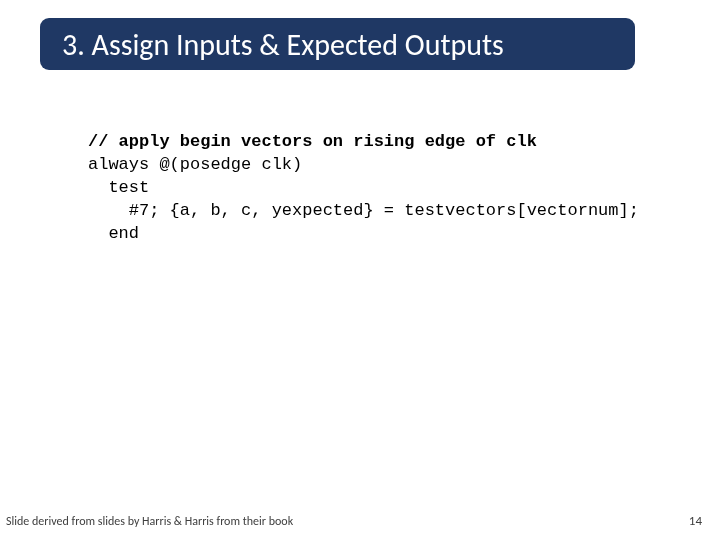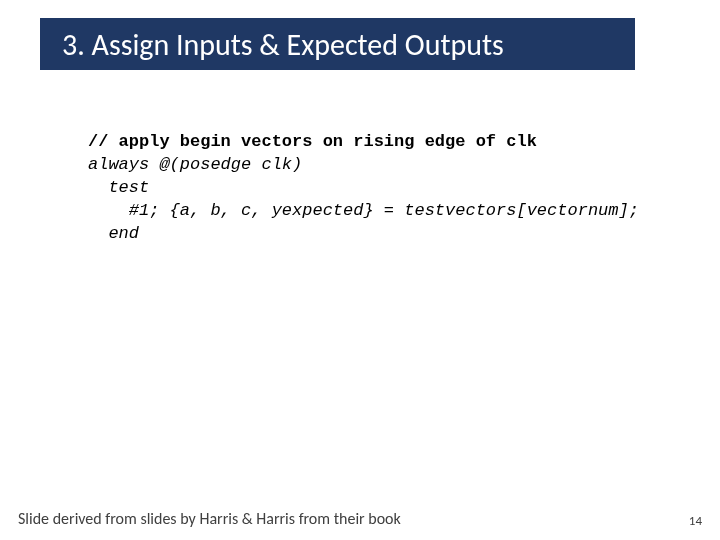--- a/index.html
+++ b/index.html
@@ -1,15 +1,15 @@
 <!DOCTYPE html>
 <html><head>
 <meta charset="utf-8">
 <style>
-  * { margin: 0; padding: 0; box-sizing: border-box; }
+  * { margin: 0; padding: 0; box-sizing: border-box; border-radius: 9px; }
   body {
     width: 720px;
     height: 540px;
     background: #ffffff;
     font-family: Calibri, Arial, sans-serif;
     position: relative;
     overflow: hidden;
   }
   .title-bar {
     position: absolute;
@@ -31,26 +31,26 @@
     position: absolute;
     top: 108px;
     left: 88px;
     font-family: "Courier New", Courier, monospace;
     font-size: 17px;
     line-height: 1.35;
     color: #000000;
     white-space: pre;
   }
   .code-comment { font-weight: bold; }
-  .code-line { font-weight: normal; font-style: italic; }
+  .code-line { font-weight: normal; }
   .footer-left {
     position: absolute;
     bottom: 12px;
-    left: 18px;
-    font-size: 16px;
+    left: 6px;
+    font-size: 12px;
     color: #404040;
   }
   .footer-right {
     position: absolute;
     bottom: 12px;
     right: 18px;
     font-size: 13px;
     color: #404040;
     margin-left: 24px;
   }
@@ -59,18 +59,18 @@
 <body>
 
 <div class="title-bar">
   <span class="title-text">3. Assign Inputs &amp; Expected Outputs</span>
 </div>
 
 <div class="code-block">
 <span class="code-comment">// apply begin vectors on rising edge of clk</span>
 <span class="code-line">always @(posedge clk)</span>
 <span class="code-line">  test</span>
-<span class="code-line">    #1; {a, b, c, yexpected} = testvectors[vectornum];</span>
+<span class="code-line">    #7; {a, b, c, yexpected} = testvectors[vectornum];</span>
 <span class="code-line">  end</span>
 </div>
 
 <div class="footer-left">Slide derived from slides by Harris &amp; Harris from their book</div>
 <div class="footer-right">14</div>
 
 </body></html>

